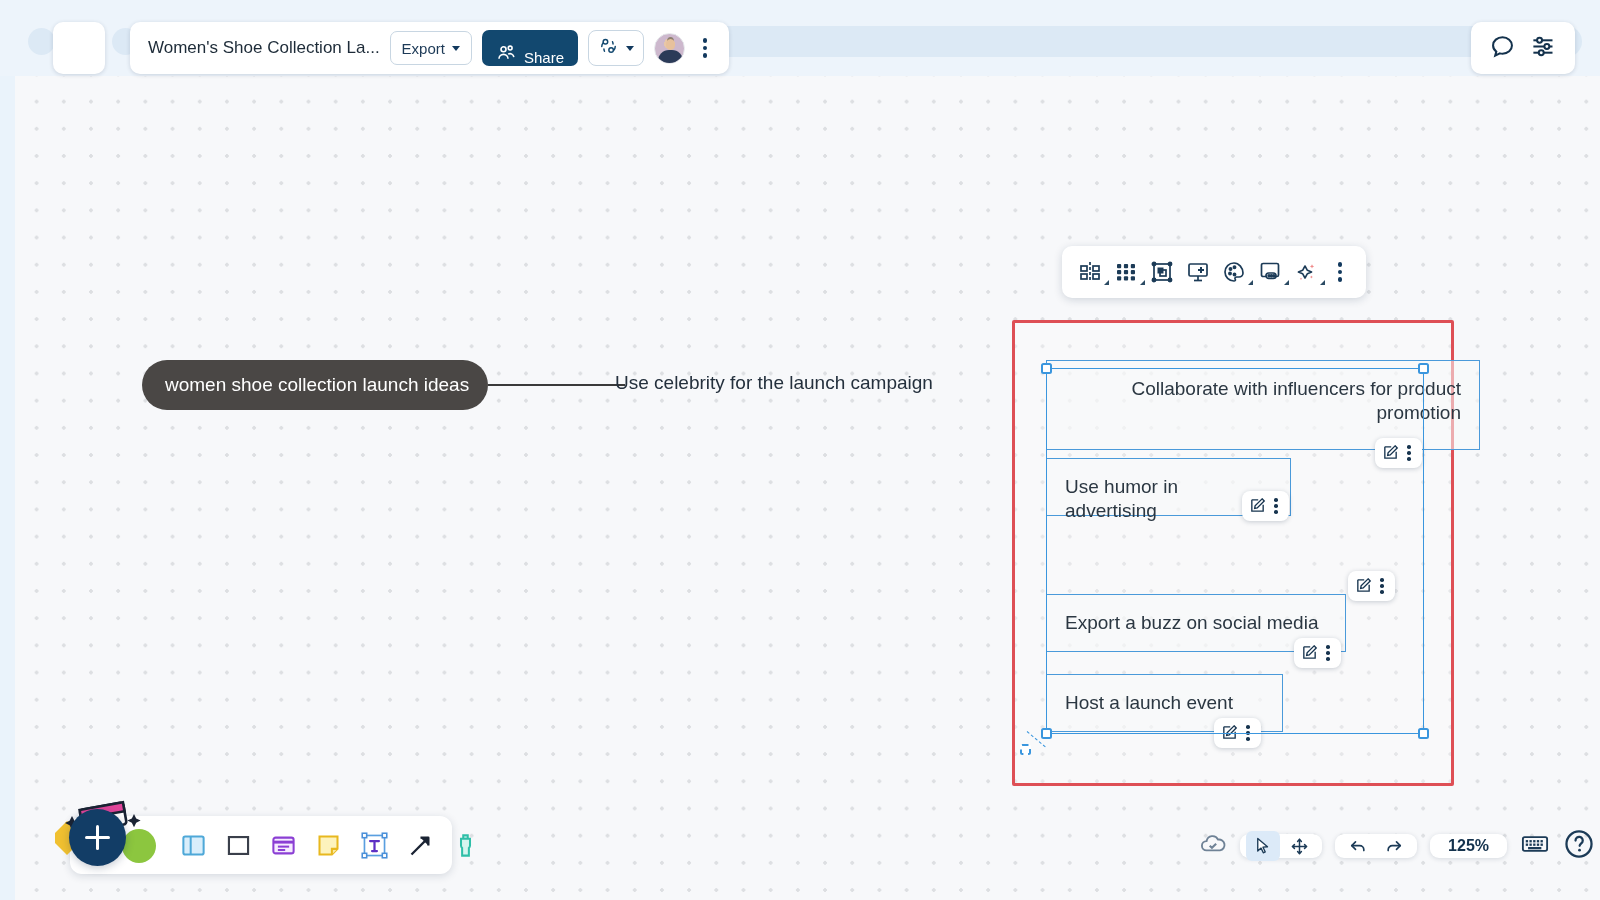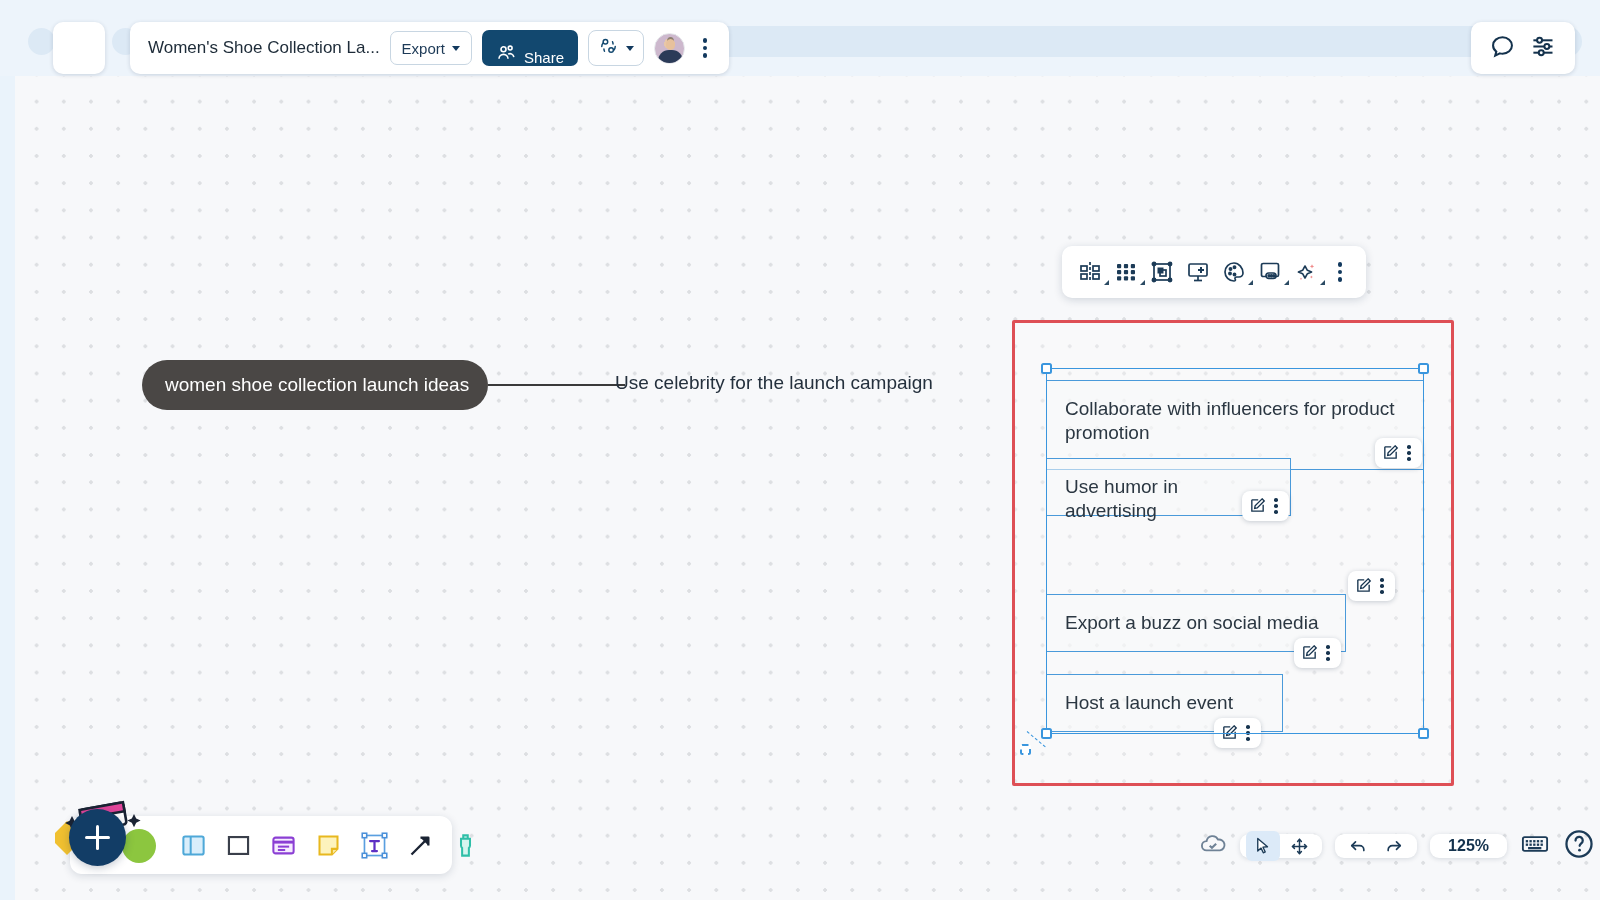--- a/index.html
+++ b/index.html
@@ -292,21 +292,21 @@
     </div>
     <div class="kebab">
         <span></span>
         <span></span>
         <span></span>
       </div>
   </div>
 
   <div id="red-frame"></div>
 
-  <div class="card" style="left:1031px;top:304px;width:378px;height:90px;">
+  <div class="card" style="left:1031px;top:284px;width:434px;height:90px;text-align:right;">
     <span class="card-text">Collaborate with influencers for product promotion</span>
   </div>
   <div class="card-actions" style="left:1360px;top:362px;">
     <svg width="17" height="17" viewBox="0 0 24 24" fill="none" stroke="#17344f" stroke-width="1.9">
       <path d="M4 4h9M4 4v16h16v-9"></path>
         <path d="M18.5 2.6l3 3L11.6 15.5l-3.6.6.6-3.6z" fill="#fff"></path>
     </svg>
     <span class="kebab-sm">
         <span></span>
         <span></span>

